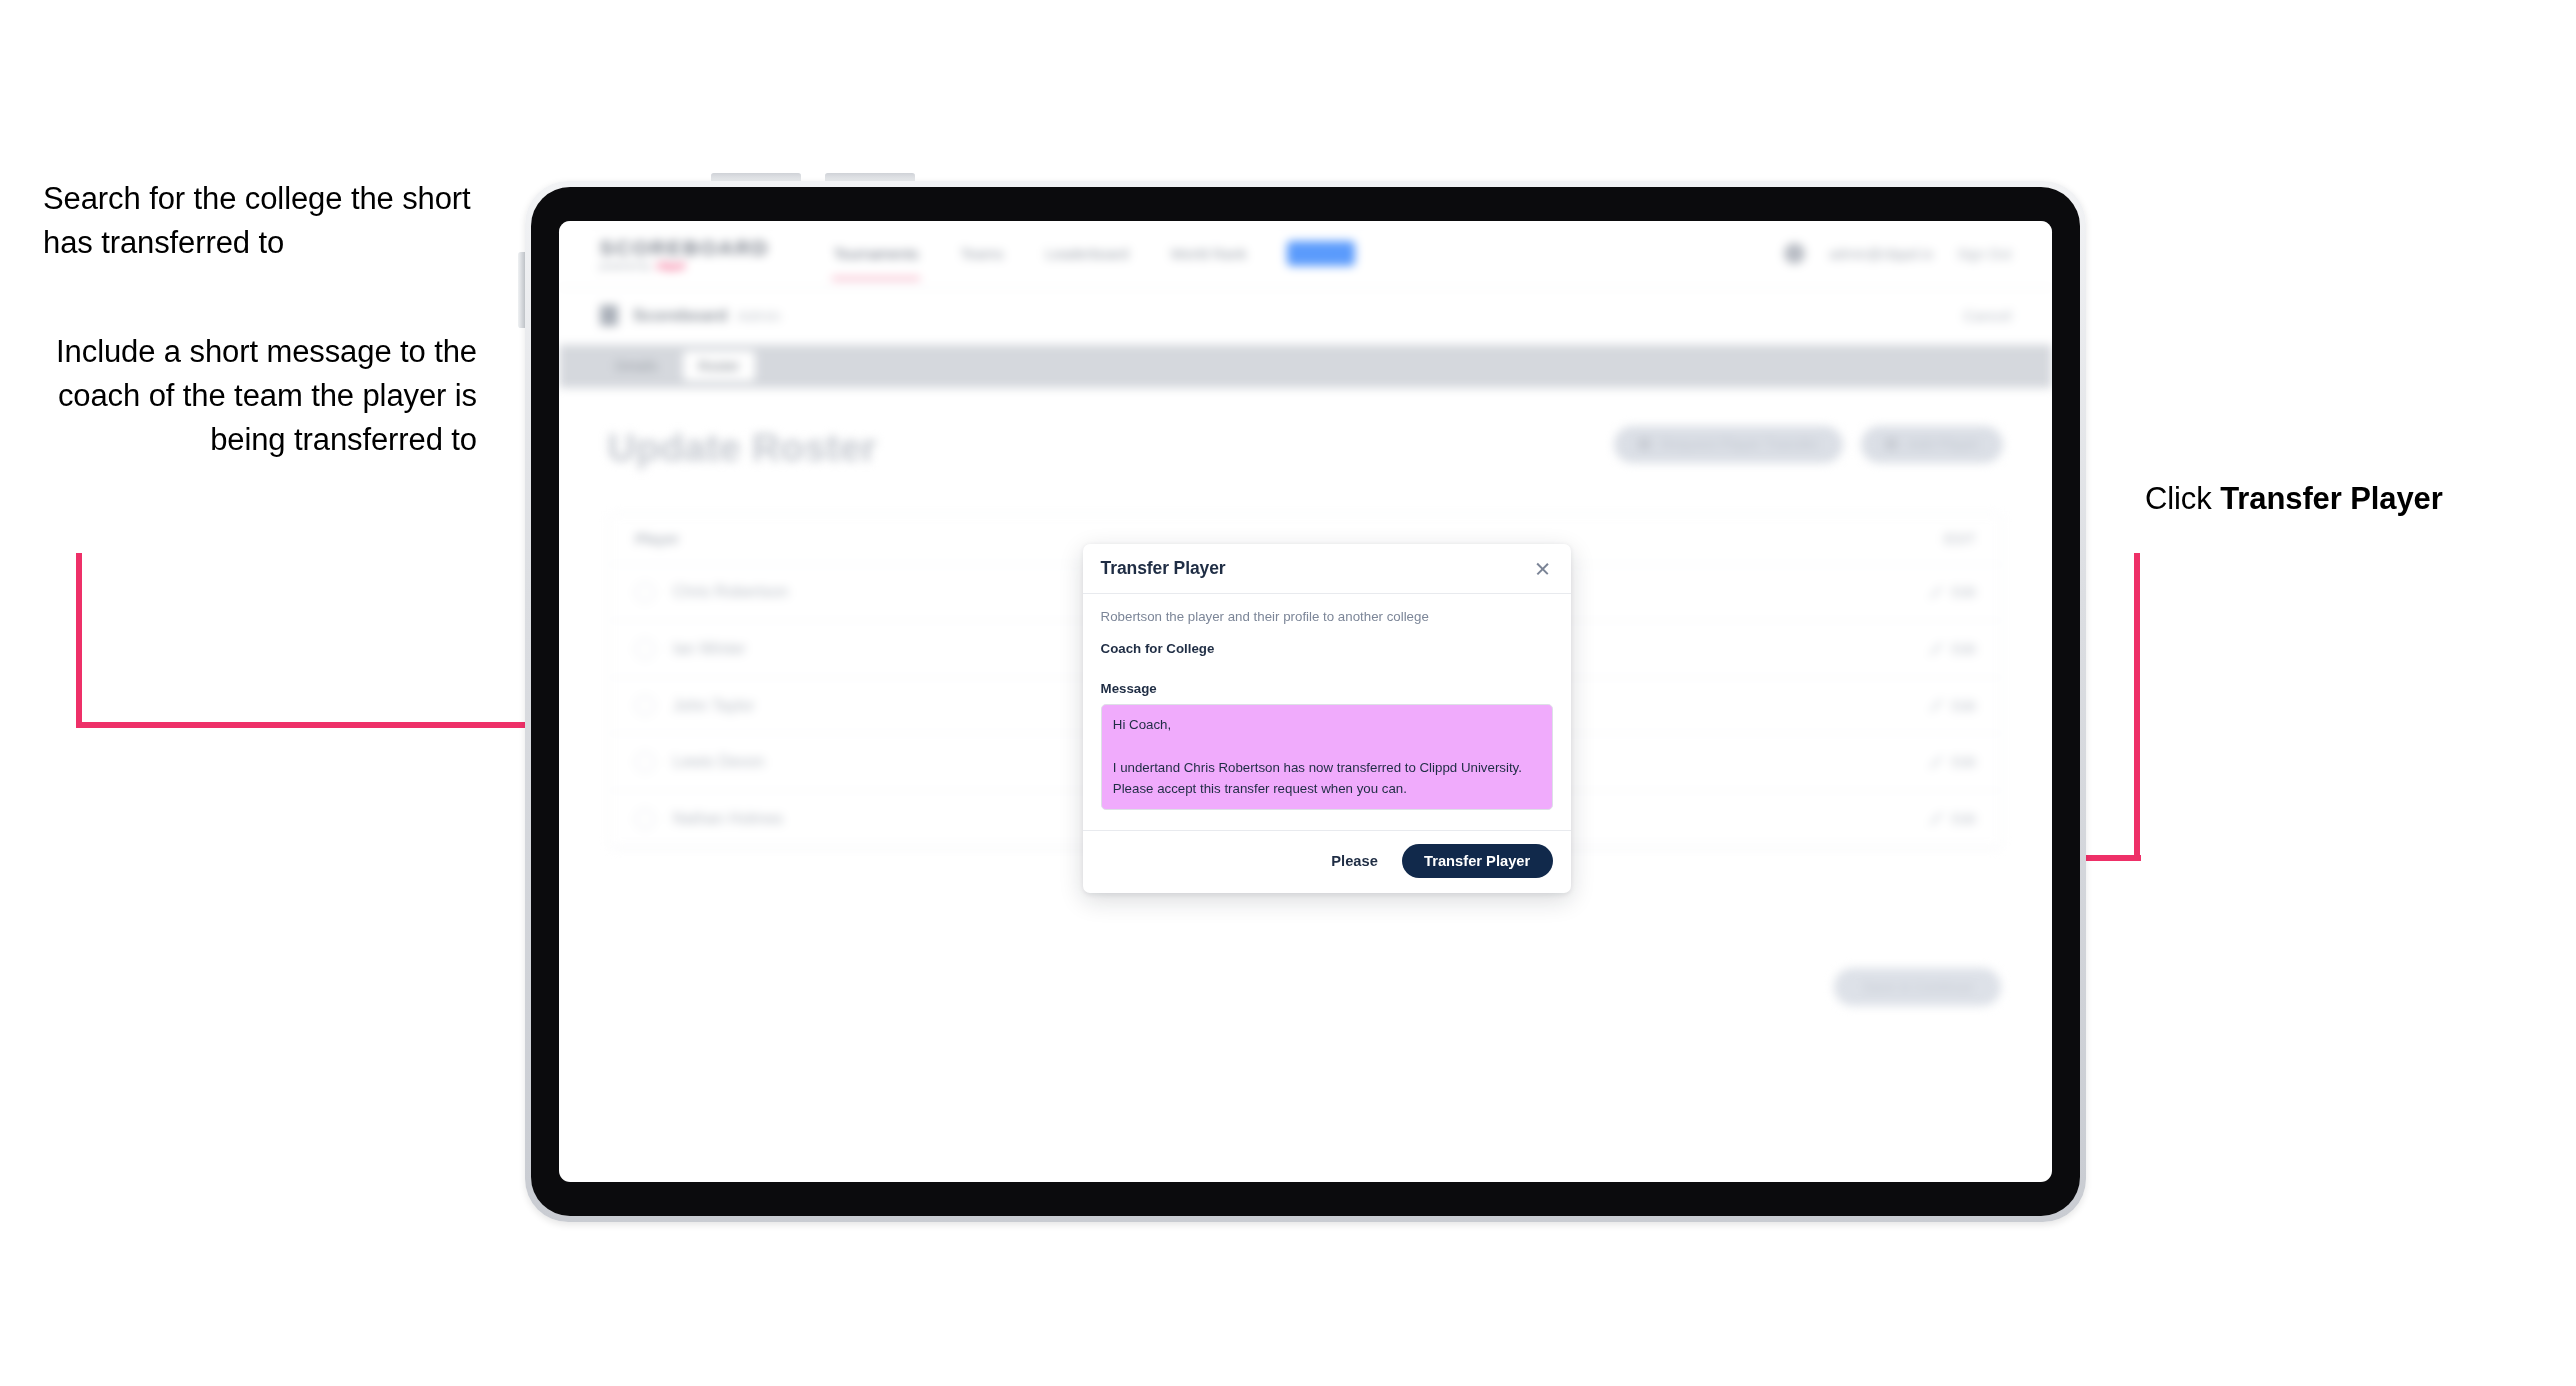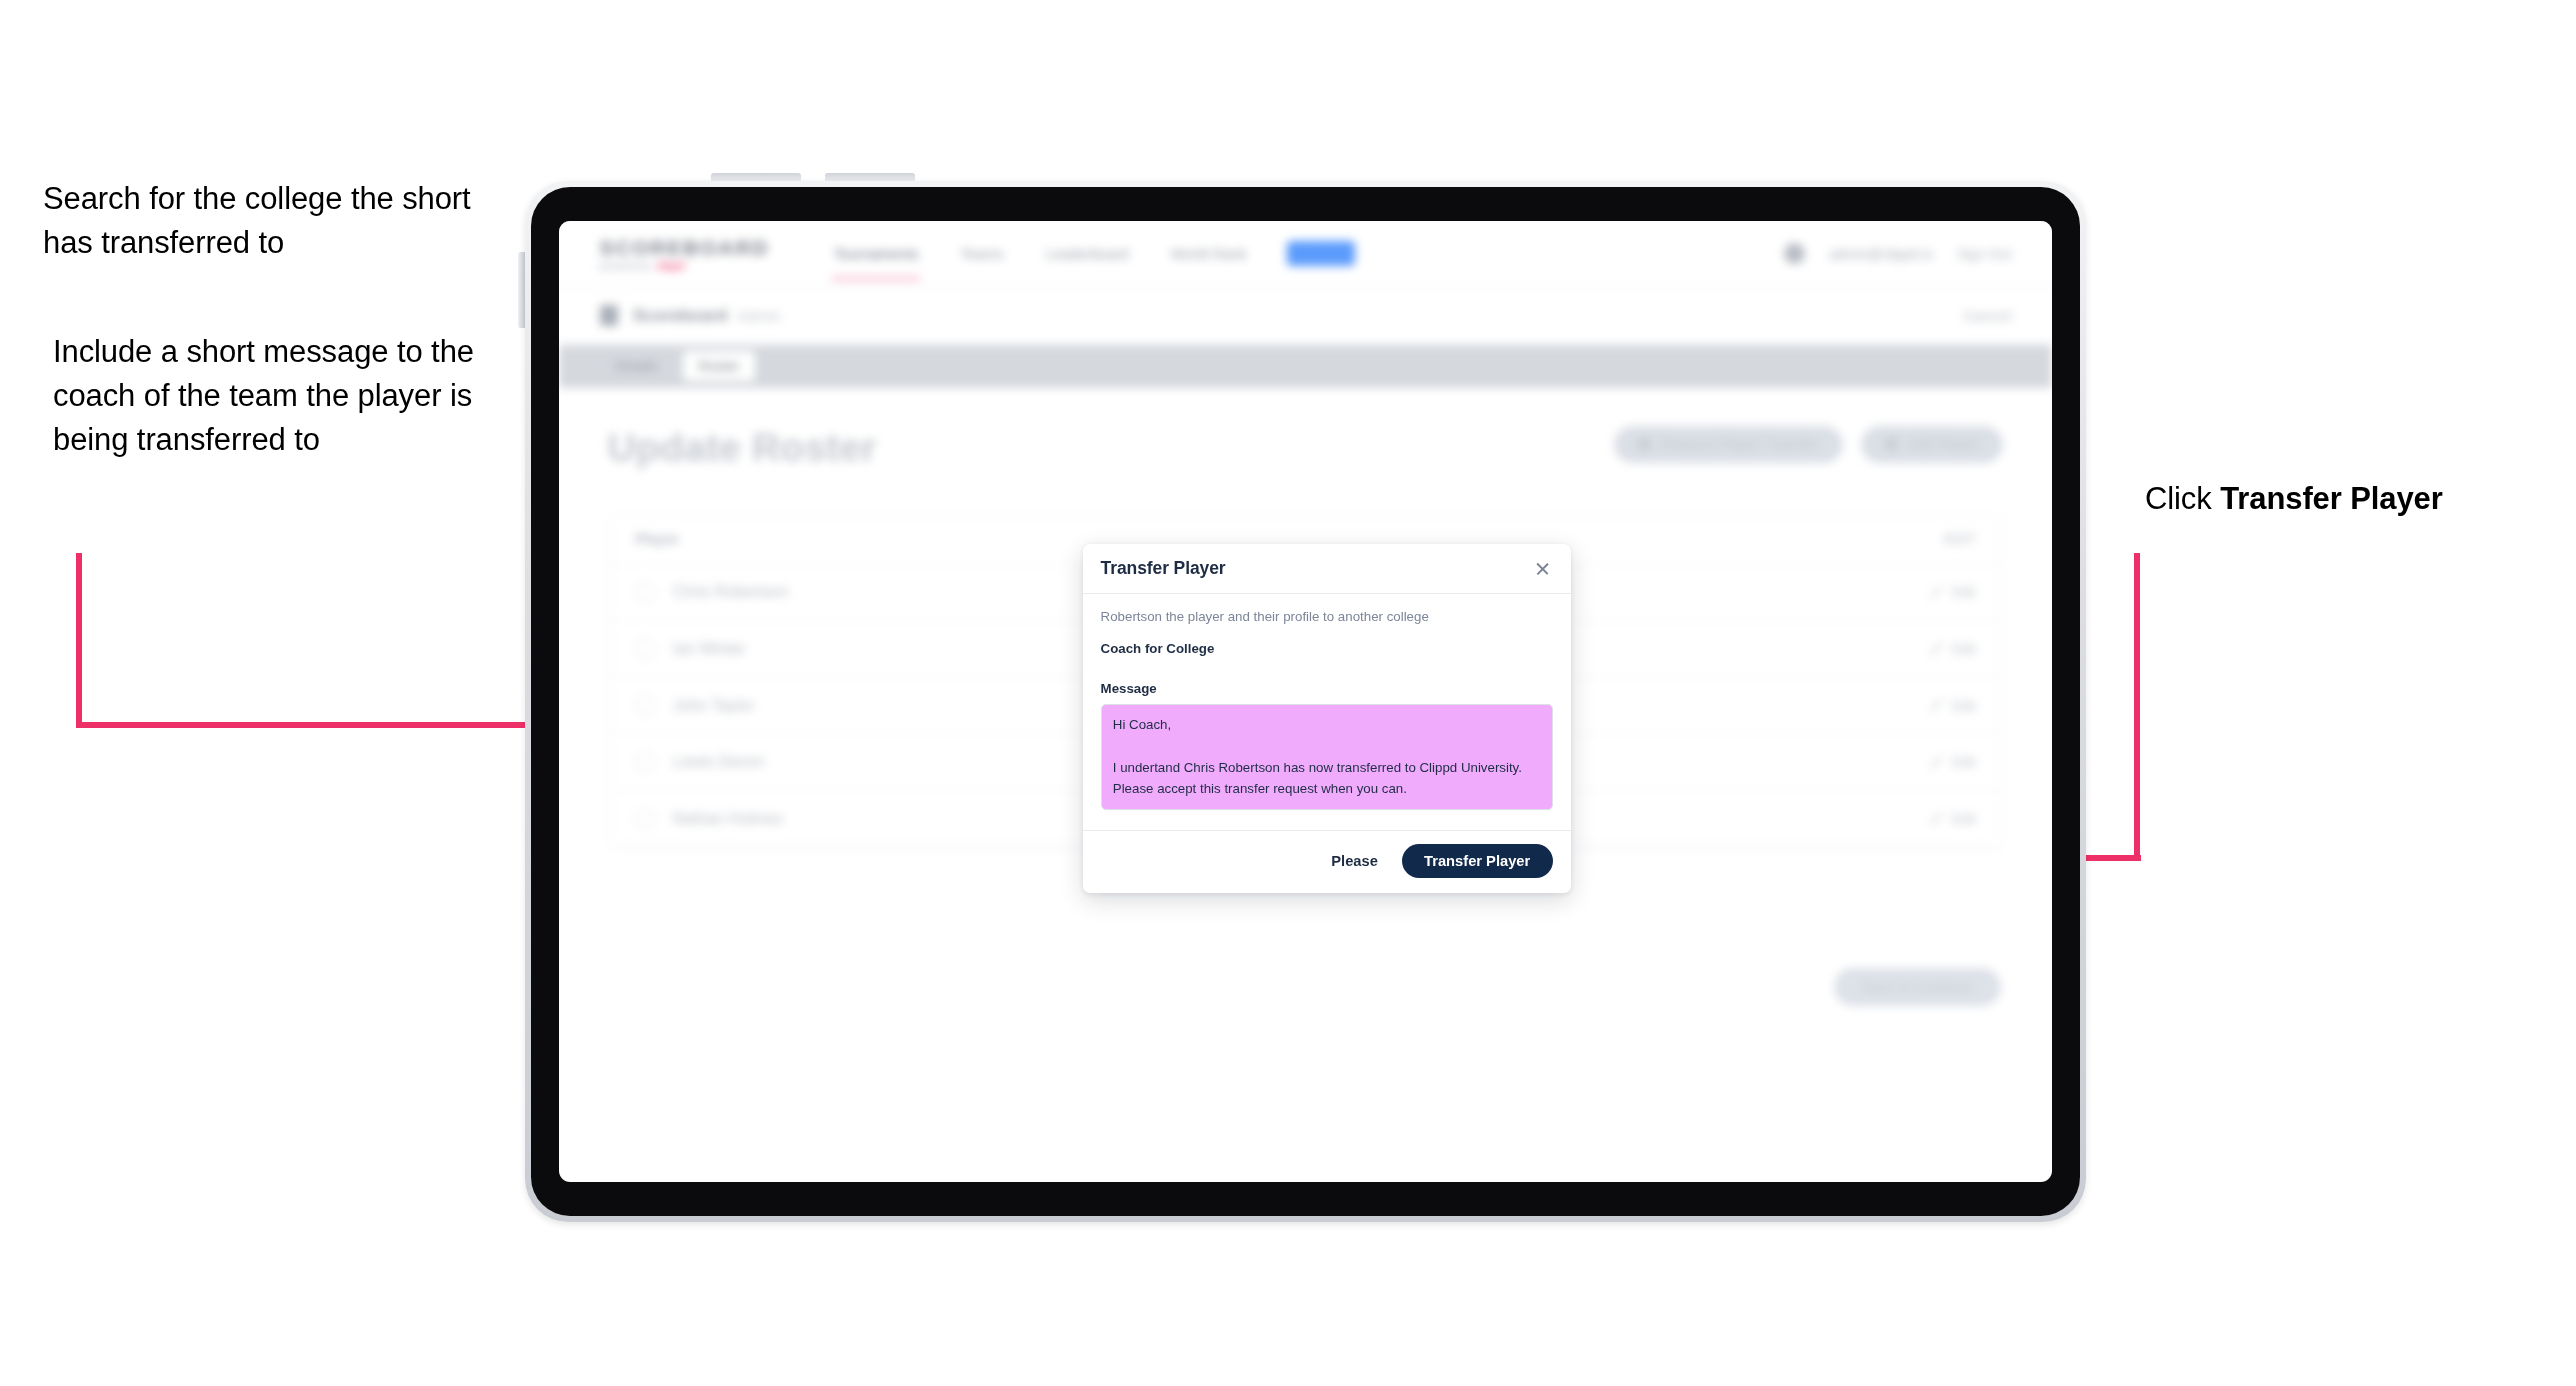--- a/index.html
+++ b/index.html
@@ -14,21 +14,21 @@
   
   .annotation {
     position: absolute;
     color: #000000;
     font-size: 31px;
     line-height: 1.42;
     font-family: "Liberation Sans", sans-serif;
     letter-spacing: -0.1px;
   }
   #ann-left-1 { left: 43px; top: 177px; width: 448px; }
-  #ann-left-2 { left: 53px; top: 330px; width: 448px; }
+  #ann-left-2 { left: 29px; top: 330px; width: 448px; text-align: right; }
   #ann-right-1 { left: 2125px; top: 477px; width: 392px; white-space: nowrap; margin-left: 20px; }
   .ann-strong { font-weight: bold; }
 
   
   .arrow-seg { position: absolute; background: #EE3068; }
 
   
   #arr-l-v { left: 76px; top: 553px; width: 6.3px; height: 175px; }
   #arr-l-h { left: 76px; top: 722px; width: 952px; height: 6.3px; }
   #arr-l-head {

